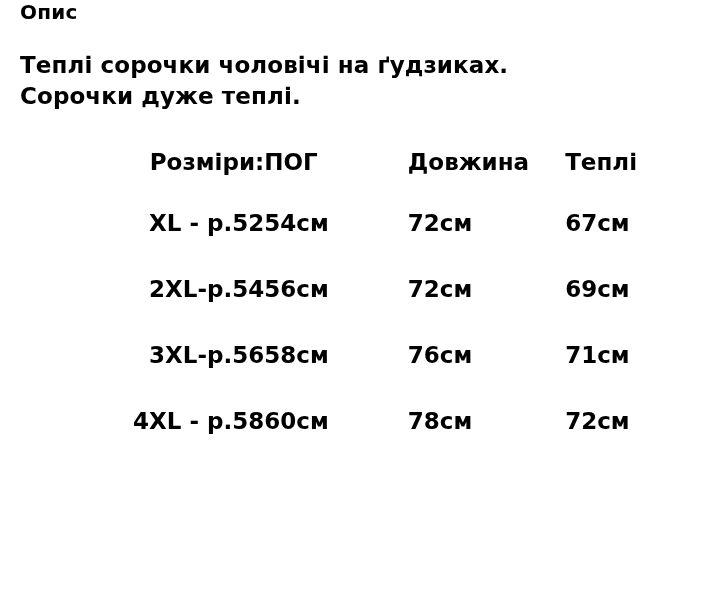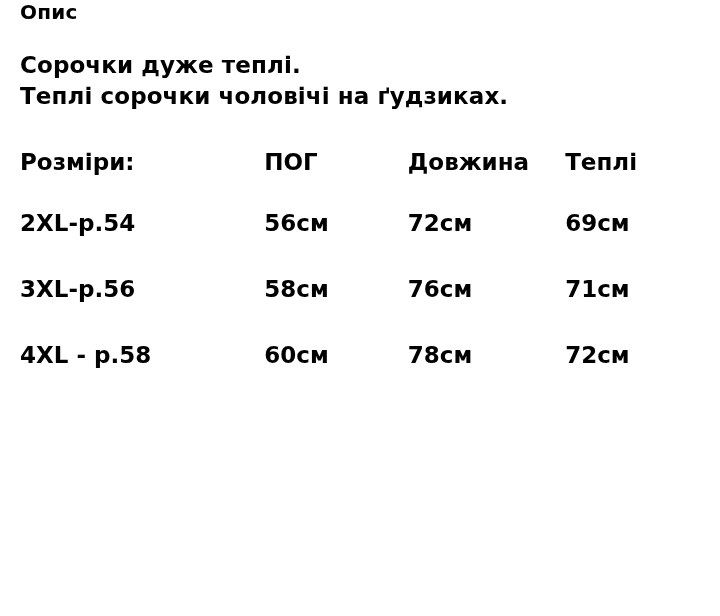--- a/index.html
+++ b/index.html
@@ -56,56 +56,62 @@
     height: 66px;
     vertical-align: middle;
     font-weight: bold;
     white-space: nowrap;
   }
   table.sizes thead th {
     height: 56px;
   }
   table.sizes th.col-label,
   table.sizes td.col-label {
-    text-align: left;
+    text-align: right;
     padding-left: 2px;
   }
   table.sizes th.col-val,
   table.sizes td.col-val {
     text-align: left;
   }
 </style>
 </head>
 <body>
 
 <div class="page">
 
   <h2 class="section-title">Опис</h2>
 
   <p class="intro">
+    <span class="line">Теплі сорочки чоловічі на ґудзиках.</span>
     <span class="line">Сорочки дуже теплі.</span>
-    <span class="line">Теплі сорочки чоловічі на ґудзиках.</span>
   </p>
 
   <table class="sizes">
     <colgroup>
       <col class="c0">
         <col class="c1">
         <col class="c2">
         <col class="c3">
     </colgroup>
     <thead>
       <tr>
         <th class="col-label">Розміри:</th>
         <th class="col-val">ПОГ</th>
         <th class="col-val">Довжина</th>
         <th class="col-val">Теплі</th>
       </tr>
     </thead>
     <tbody>
+      <tr>
+        <td class="col-label">XL - р.52</td>
+        <td class="col-val">54см</td>
+        <td class="col-val">72см</td>
+        <td class="col-val">67см</td>
+      </tr>
       <tr>
         <td class="col-label">2XL-р.54</td>
         <td class="col-val">56см</td>
         <td class="col-val">72см</td>
         <td class="col-val">69см</td>
       </tr>
       <tr>
         <td class="col-label">3XL-р.56</td>
         <td class="col-val">58см</td>
         <td class="col-val">76см</td>

